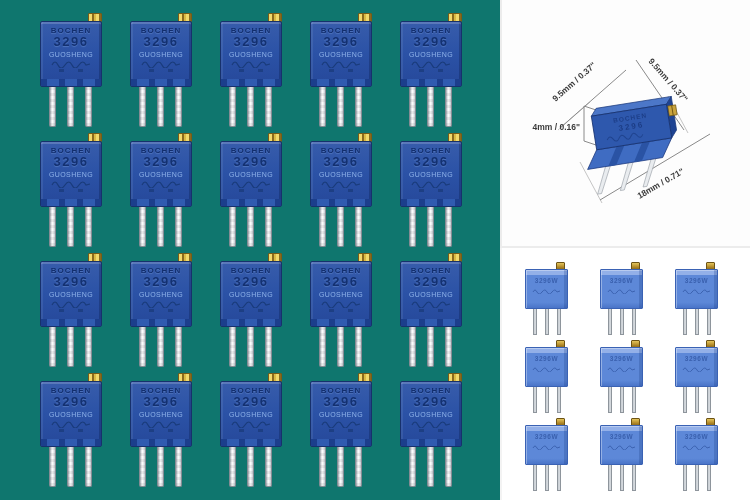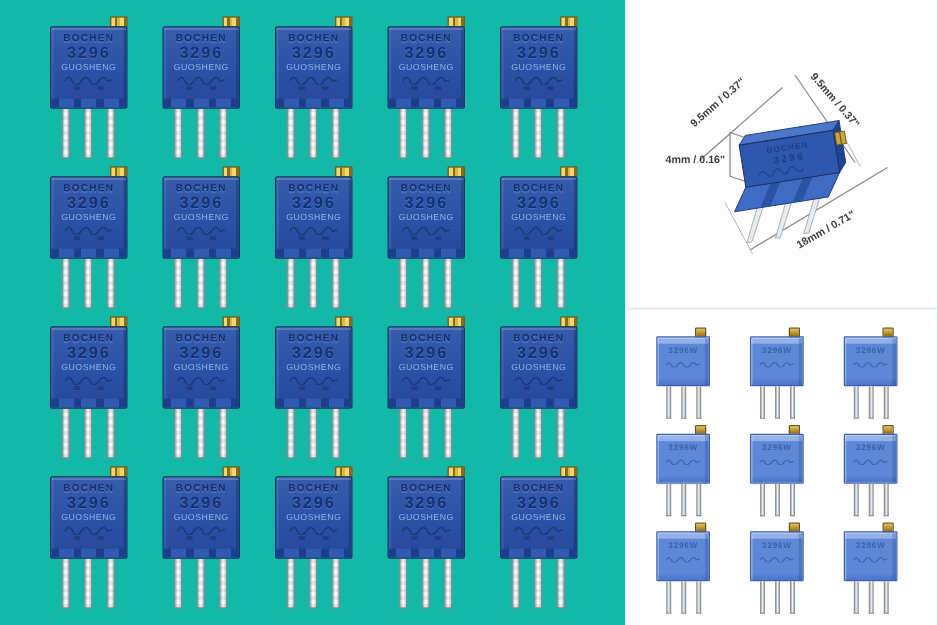--- a/index.html
+++ b/index.html
@@ -1,17 +1,17 @@
 <!DOCTYPE html>
 <html><head>
 <meta charset="utf-8">
 <style>
   html,body { margin:0; padding:0; background:#ffffff; }
   .canvas {
-    position:relative; width:750px; height:500px; background:#14b8a6;
+    position:relative; width:750px; height:500px; background:#0f766e;
     overflow:hidden; font-family:"Liberation Sans", sans-serif;
   }
 
   
   .grid-large {
     position:absolute; left:0; top:0; width:500px; height:500px;
     display:grid; grid-template-columns:repeat(5,90px); grid-auto-rows:120px;
     padding:10px 0 0 28px; box-sizing:border-box;
   }
   .cell { position:relative; }

